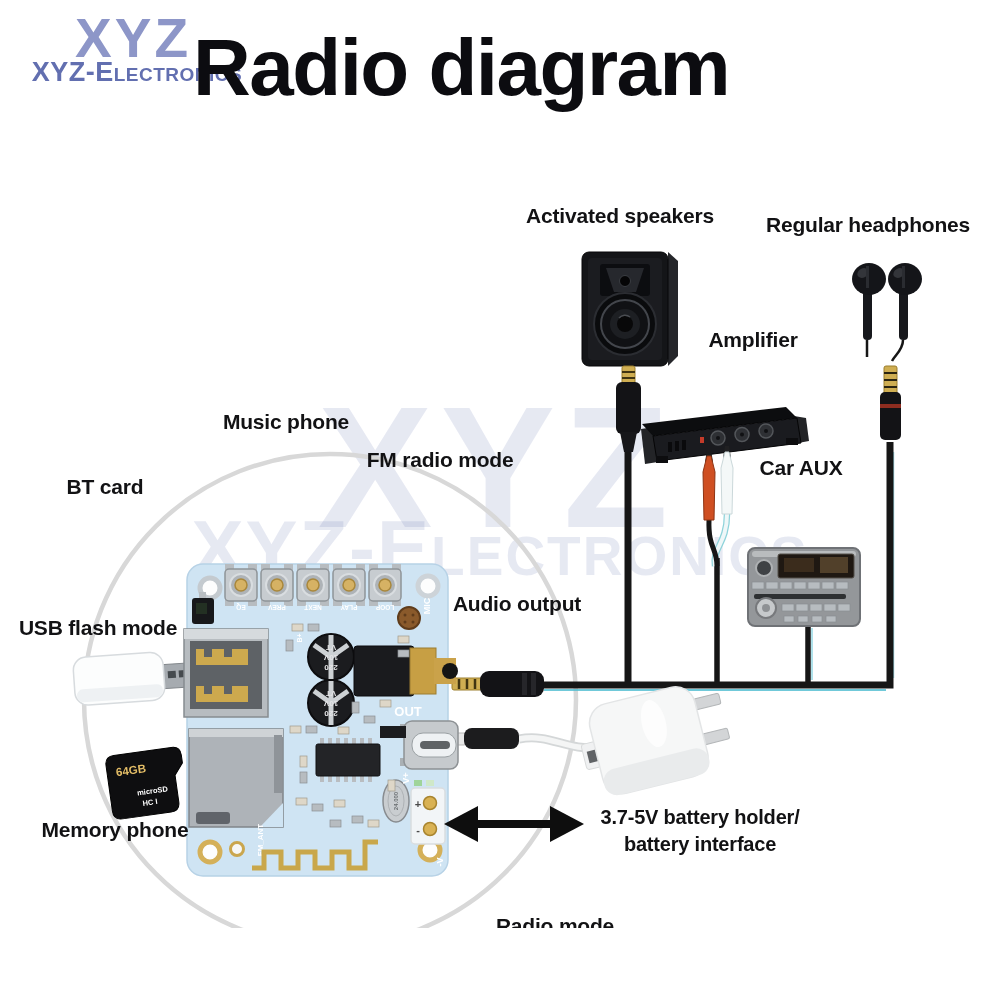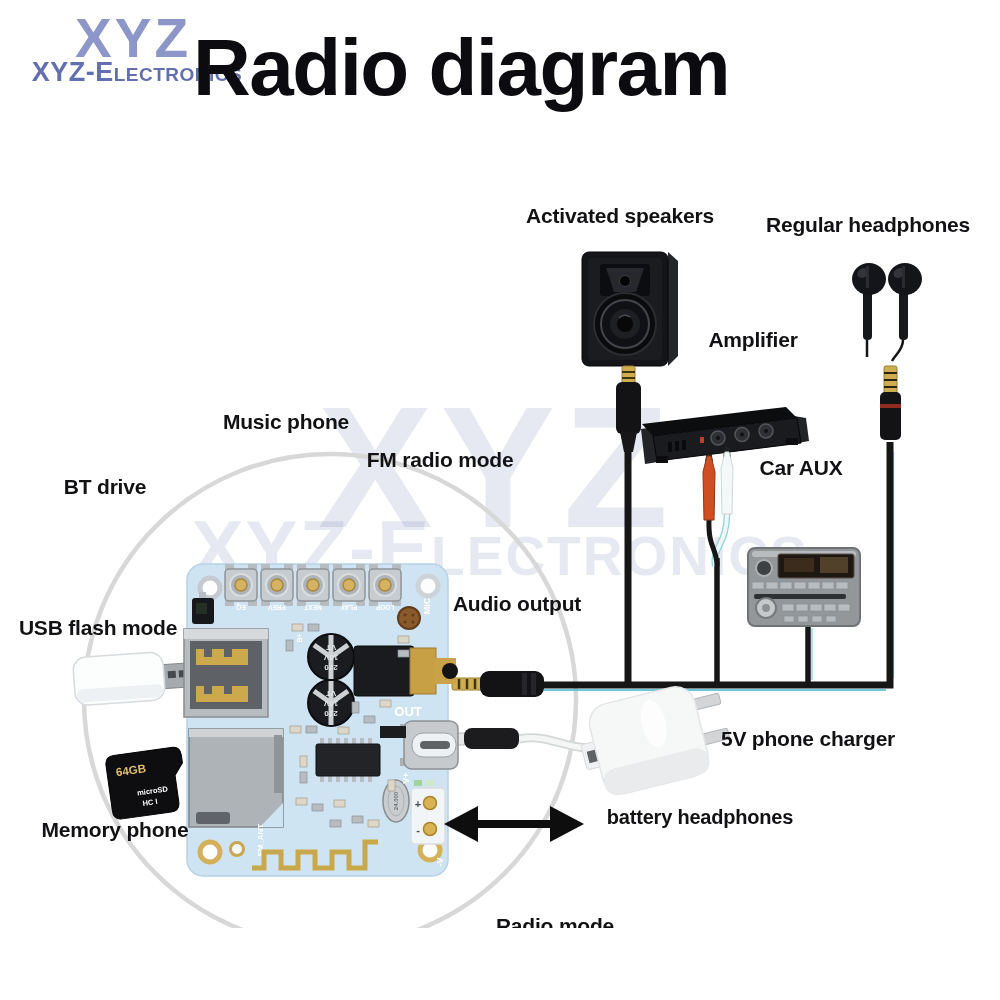--- a/index.html
+++ b/index.html
@@ -412,23 +412,23 @@
     </g>
   </svg>
 
   <div class="abs title">Radio diagram</div>
 
   <div class="lbl" style="left:620px;top:204px">Activated speakers</div>
   <div class="lbl" style="left:868px;top:213px">Regular headphones</div>
   <div class="lbl" style="left:753px;top:328px">Amplifier</div>
   <div class="lbl" style="left:286px;top:410px">Music phone</div>
   <div class="lbl" style="left:440px;top:448px">FM radio mode</div>
-  <div class="lbl" style="left:105px;top:475px">BT drive</div>
+  <div class="lbl" style="left:105px;top:475px">BT card</div>
   <div class="lbl" style="left:801px;top:456px">Car AUX</div>
   <div class="lbl" style="left:517px;top:592px">Audio output</div>
   <div class="lbl" style="left:98px;top:616px">USB flash mode</div>
   <div class="lbl" style="left:115px;top:818px">Memory phone</div>
-  <div class="lbl" style="left:808px;top:727px">5V phone charger</div>
   <div class="lbl lbl2" style="left:700px;top:804px">
-    <div>battery headphones</div>
+    <div>3.7-5V battery holder/</div>
+    <div>battery interface</div>
   </div>
   <div class="lbl" style="left:555px;top:914px">Radio mode</div>
 </div>
 
 </body></html>

